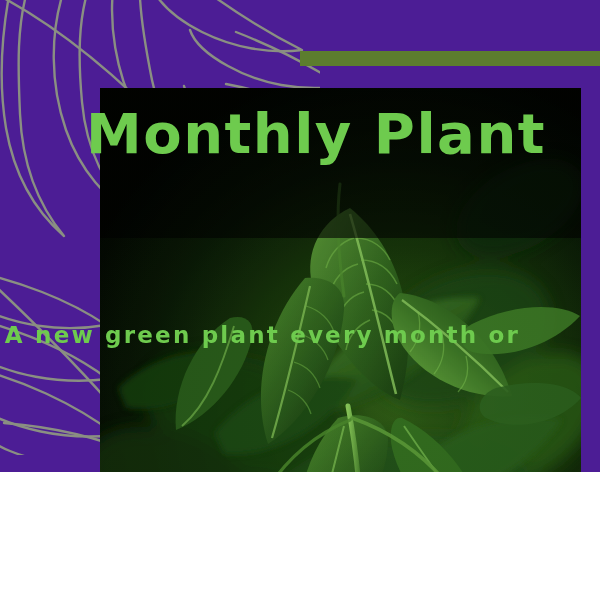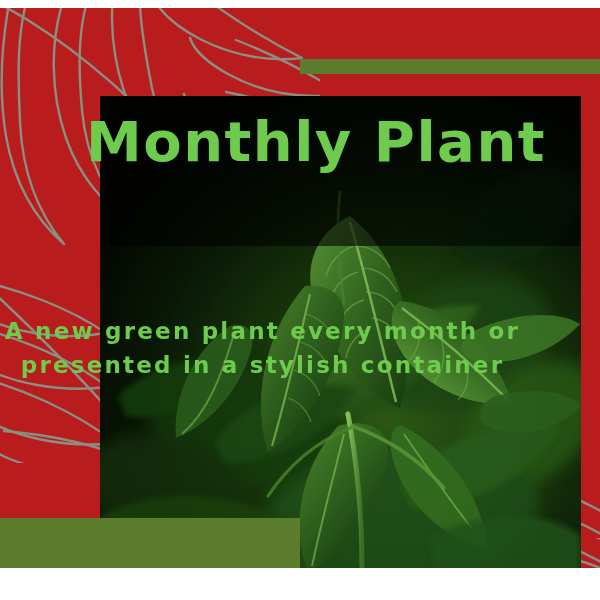--- a/index.html
+++ b/index.html
@@ -8,24 +8,23 @@
     padding: 0;
     background: #ffffff;
   }
   body {
     font-family: "DejaVu Sans", sans-serif;
   }
 
   #poster {
     position: relative;
     width: 600px;
-    height: 560px;
+    height: 472px;
     overflow: hidden;
-    background: #b91c1c;
-    margin-top: 8px;
+    background: #4c1d95;
   }
 
   
   .lineart {
     position: absolute;
     pointer-events: none;
   }
   .lineart-left  { left: -10px;  top: -12px;  width: 330px;  height: 350px; }
   .lineart-bottomleft { left: -18px; top: 255px; width: 300px; height: 200px; }
   .lineart-bottomright { left: 392px; top: 530px; width: 230px; height: 80px; }
@@ -89,21 +88,21 @@
     line-height: 76px;
     letter-spacing: 1.5px;
     text-align: center;
     white-space: nowrap;
   }
   .headline .hl-line { display: block; }
 
   .body-copy {
     position: absolute;
     left: 0px;
-    top: 306px;
+    top: 318px;
     width: 525px;
     color: #6ecb4e;
     font-family: "DejaVu Sans", sans-serif;
     font-weight: bold;
     font-size: 23px;
     line-height: 34px;
     letter-spacing: 2.2px;
     text-align: center;
     white-space: nowrap;
   }
@@ -279,16 +278,15 @@
   <div class="bar bar-bottom"></div>
 
   <div class="bar-bottom-over"></div>
 
   <div class="headline">
     <span class="hl-line">Monthly Plant</span>
   </div>
 
   <div class="body-copy">
     <span class="bc-line first">A new green plant every month or</span>
-    <span class="bc-line">presented in a stylish container</span>
   </div>
 
 </div>
 
 </body></html>

